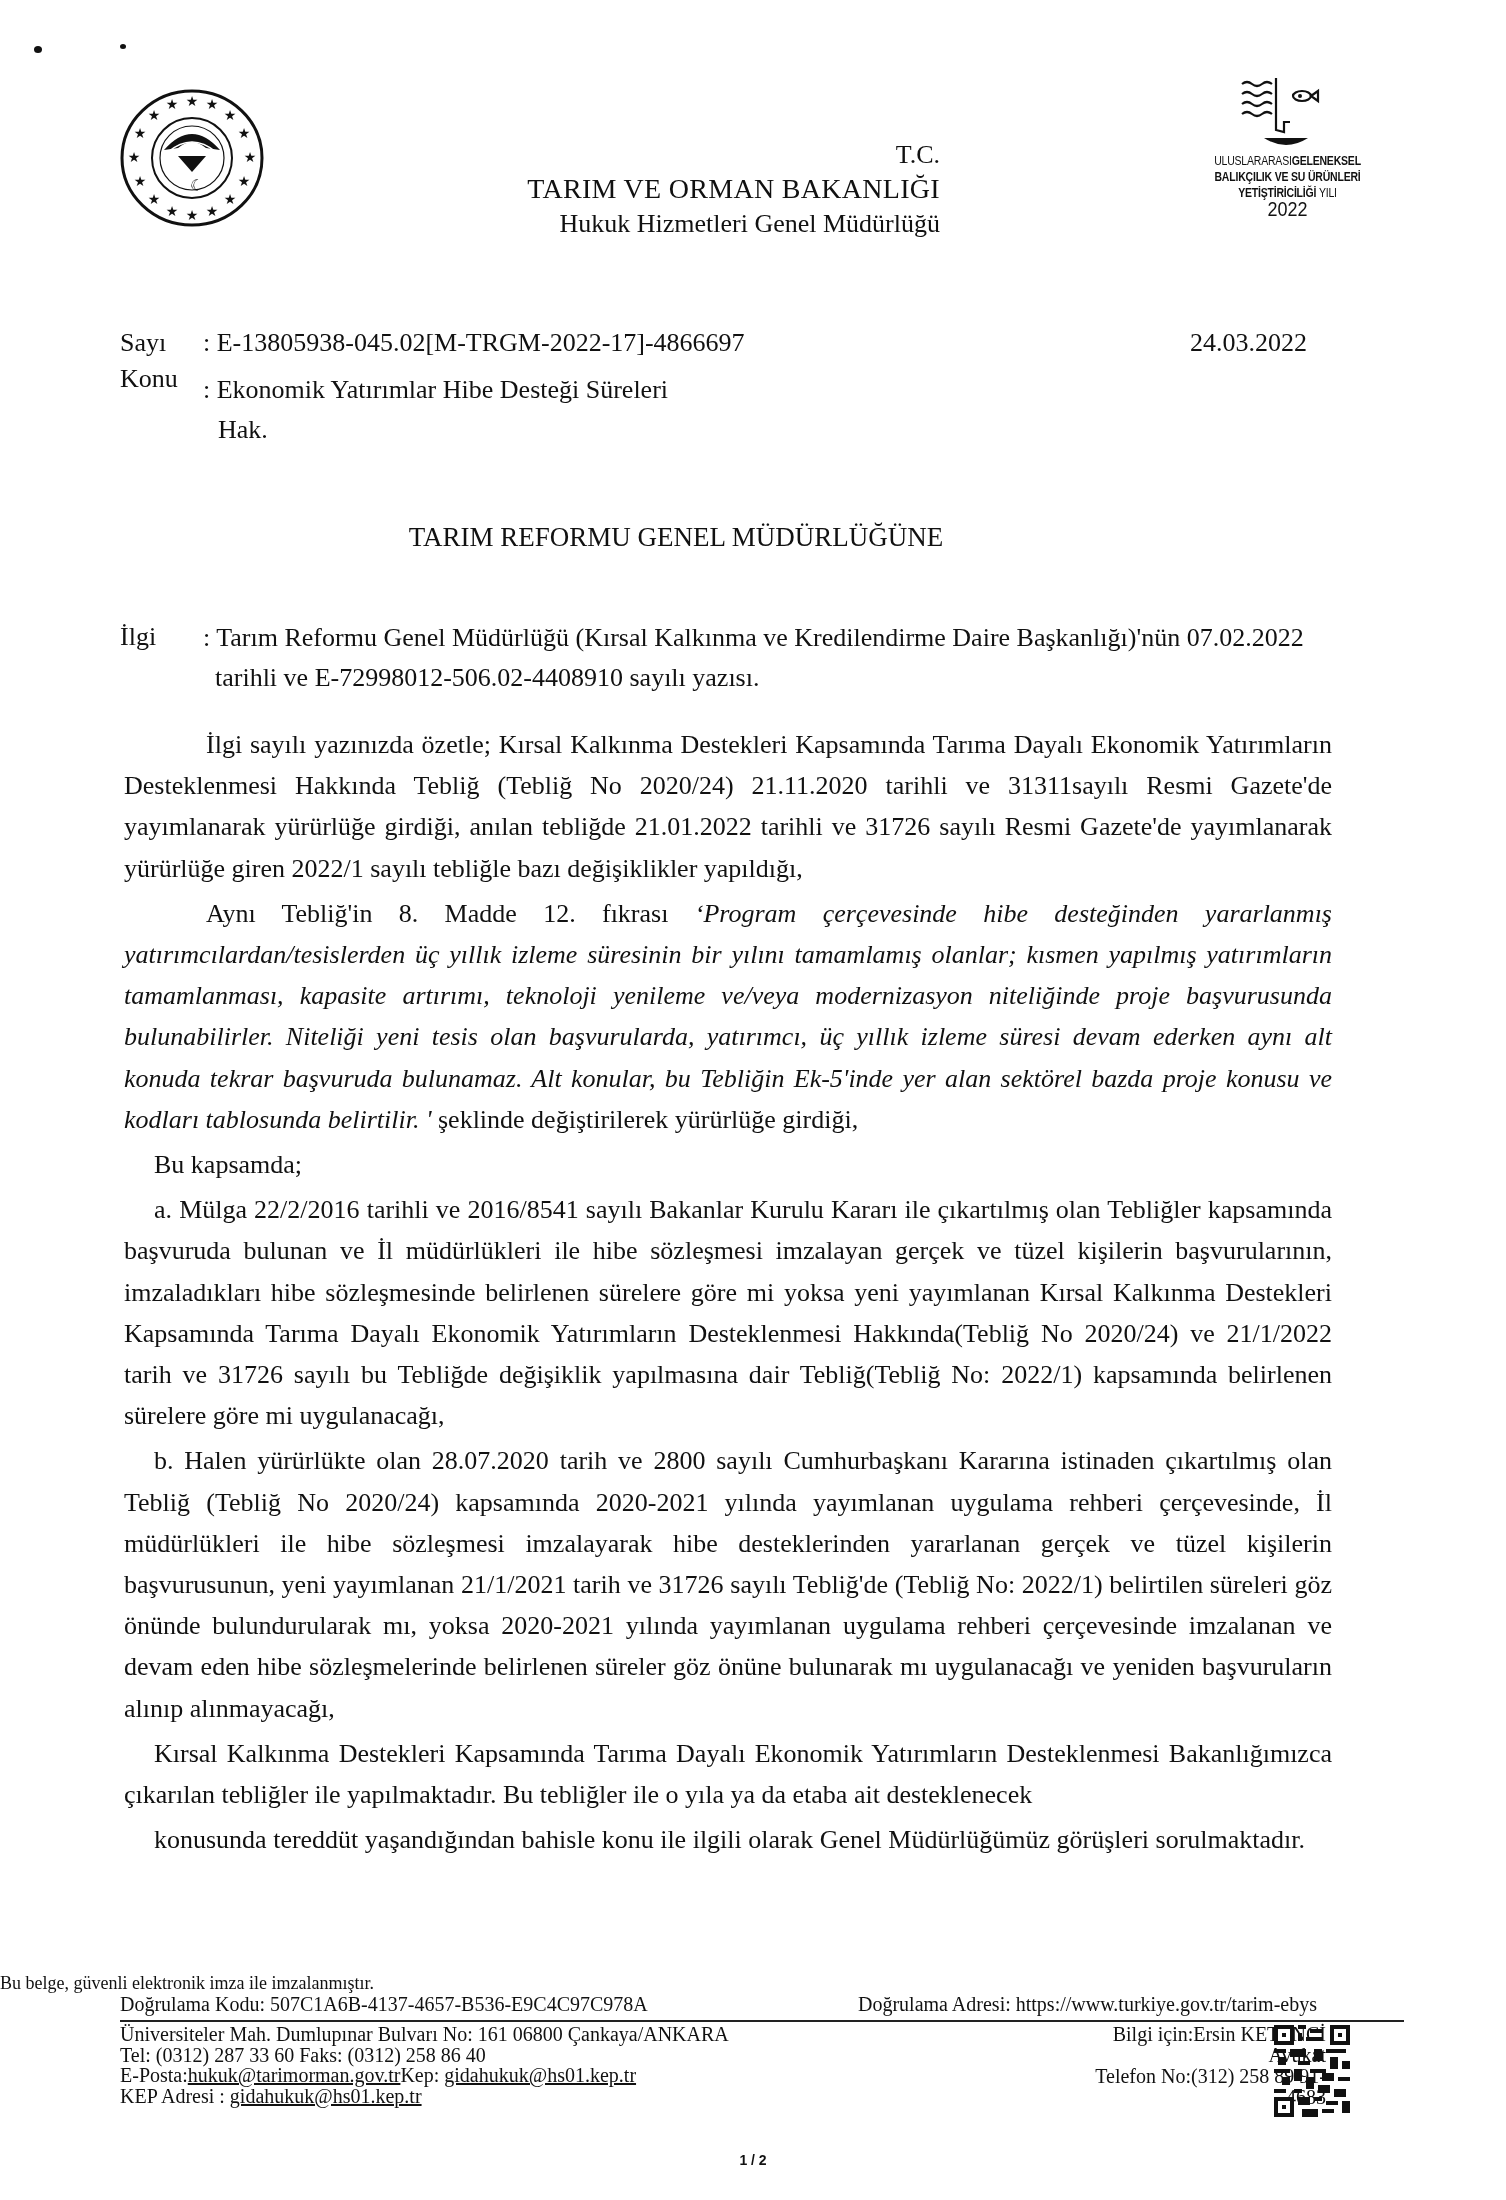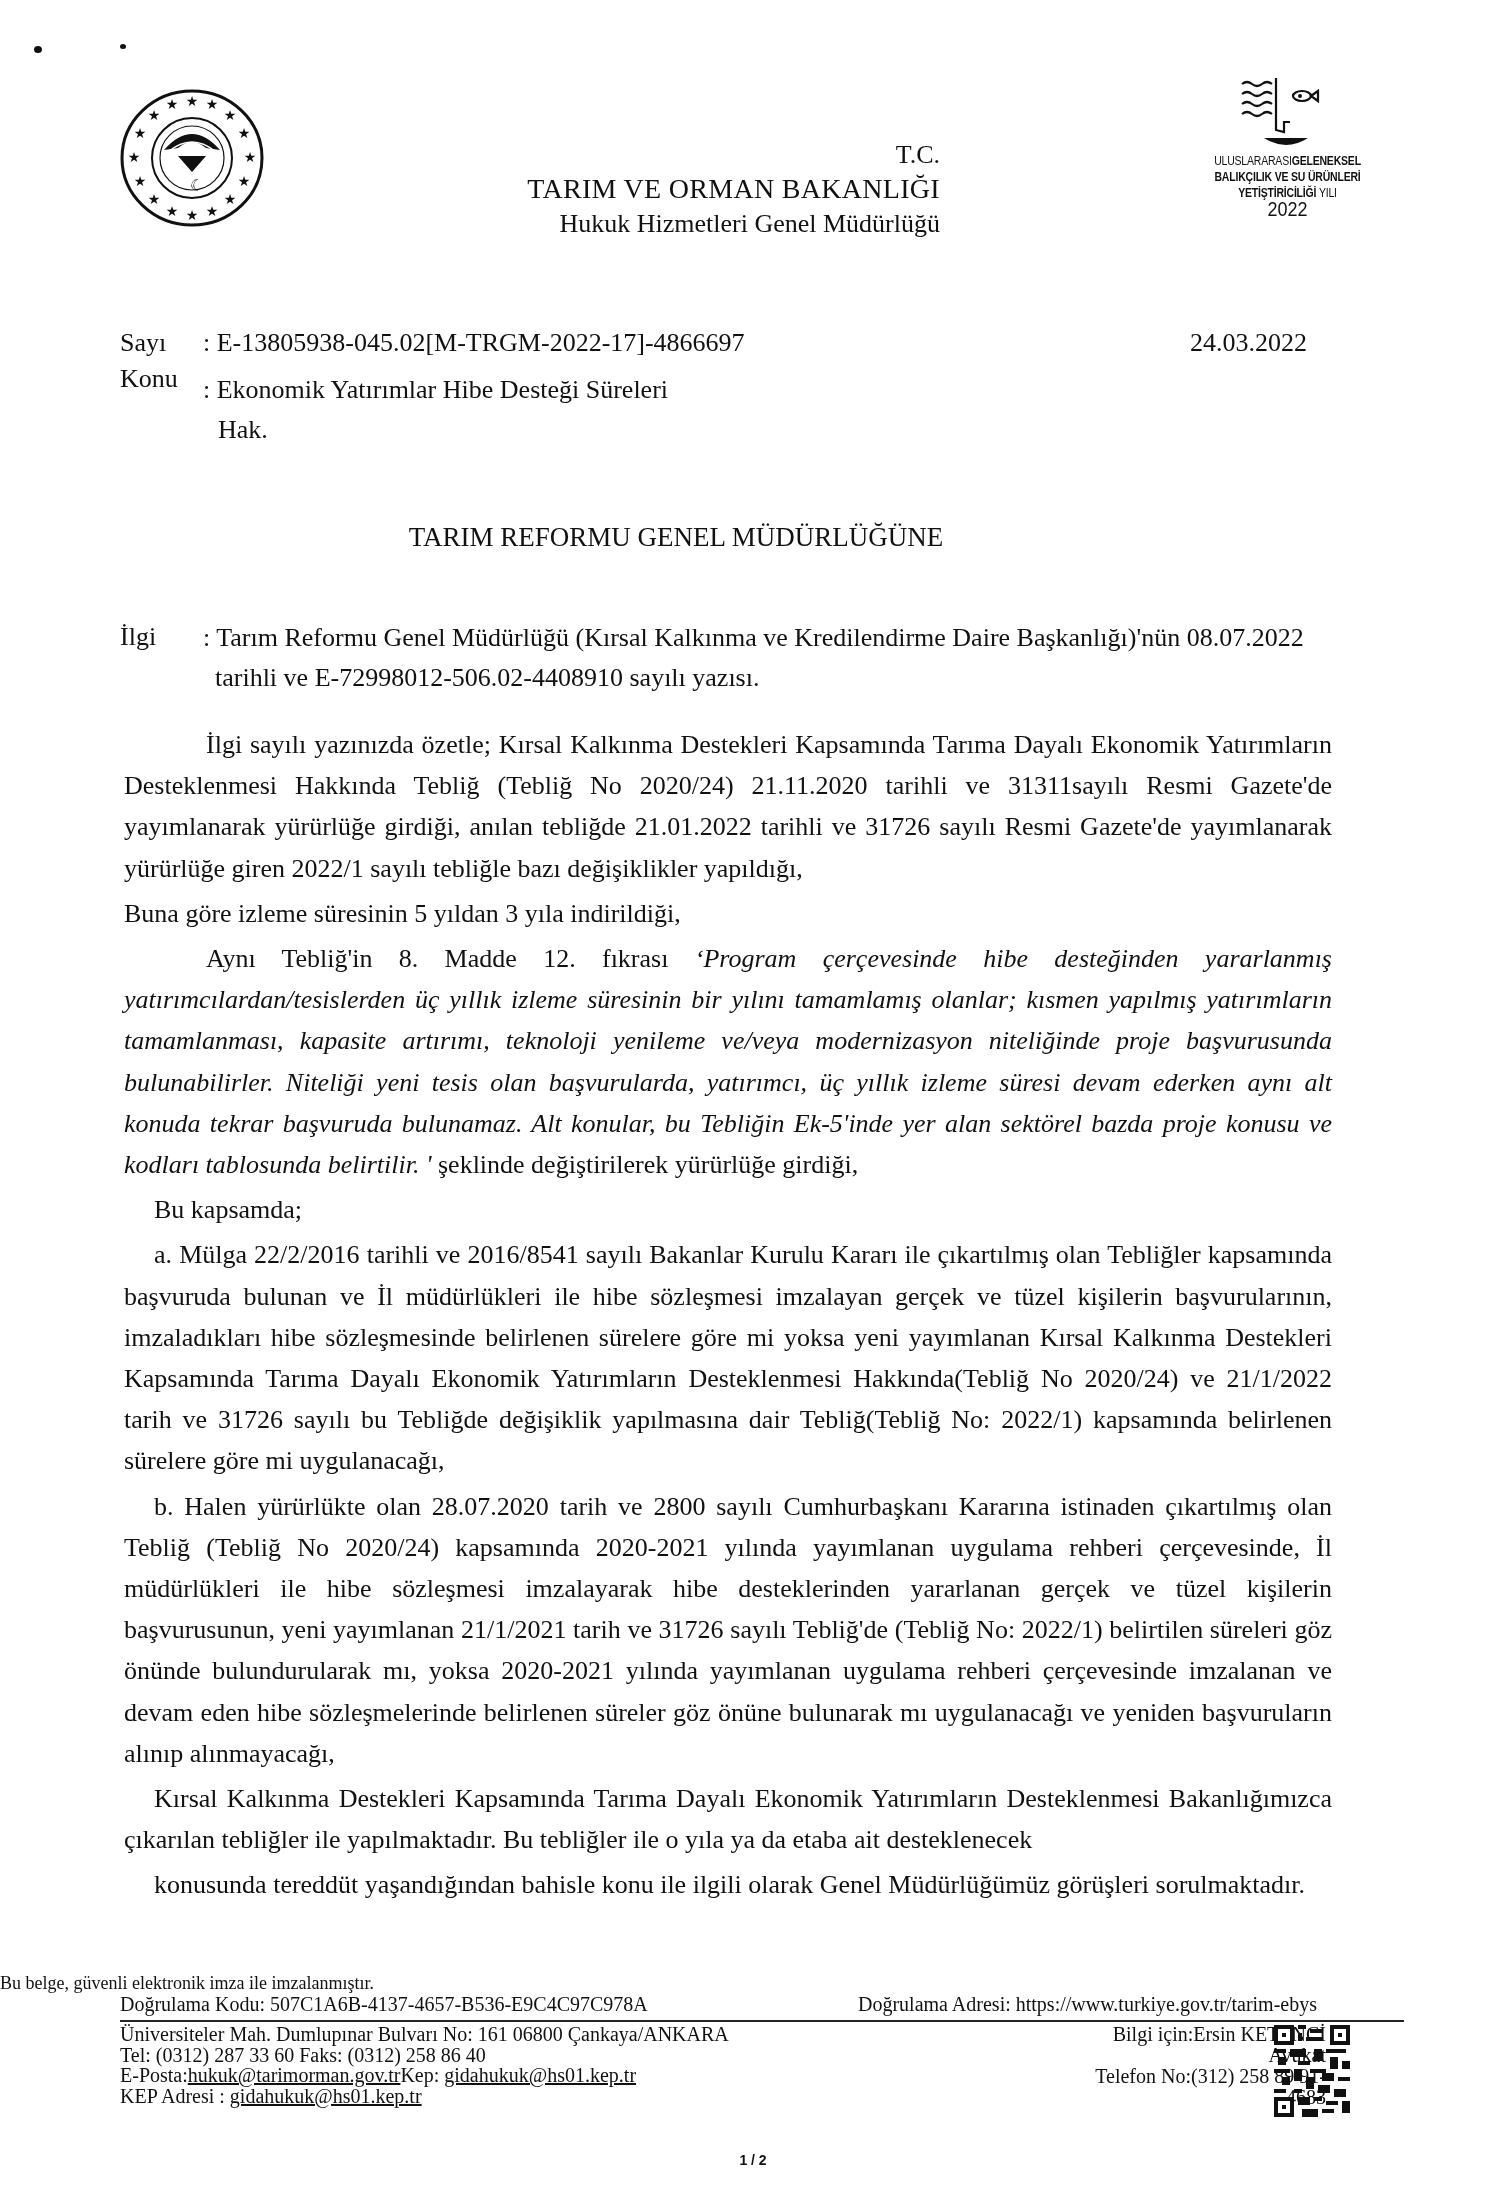--- a/index.html
+++ b/index.html
@@ -117,25 +117,24 @@
   <span class="val" style="top:328px;">: E-13805938-045.02[M-TRGM-2022-17]-4866697</span>
   <span class="lbl" style="top:364px;">Konu</span>
   <span class="val" style="top:375px;">: Ekonomik Yatırımlar Hibe Desteği Süreleri</span>
   <span class="val" style="top:415px;left:218px;">Hak.</span>
 </div>
 <div class="date">24.03.2022</div>
 
 <div class="recipient">TARIM REFORMU GENEL MÜDÜRLÜĞÜNE</div>
 
 <div class="ilgi-lbl">İlgi</div>
-<div class="ilgi-val">: Tarım Reformu Genel Müdürlüğü (Kırsal Kalkınma ve Kredilendirme Daire Başkanlığı)'nün 08.07.2022 tarihli ve E-72998012-506.02-4408910 sayılı yazısı.</div>
+<div class="ilgi-val">: Tarım Reformu Genel Müdürlüğü (Kırsal Kalkınma ve Kredilendirme Daire Başkanlığı)'nün 07.02.2022 tarihli ve E-72998012-506.02-4408910 sayılı yazısı.</div>
 
 <div class="body">
   <p class="indent">İlgi sayılı yazınızda özetle; Kırsal Kalkınma Destekleri Kapsamında Tarıma Dayalı Ekonomik Yatırımların Desteklenmesi Hakkında Tebliğ (Tebliğ No 2020/24) 21.11.2020 tarihli ve 31311sayılı Resmi Gazete'de yayımlanarak yürürlüğe girdiği, anılan tebliğde 21.01.2022 tarihli ve 31726 sayılı Resmi Gazete'de yayımlanarak yürürlüğe giren 2022/1 sayılı tebliğle bazı değişiklikler yapıldığı,</p>
-  <p>Buna göre izleme süresinin 5 yıldan 3 yıla indirildiği,</p>
   <p class="indent"><span>Aynı Tebliğ'in 8. Madde 12. fıkrası </span><span class="it">‘Program çerçevesinde hibe desteğinden yararlanmış yatırımcılardan/tesislerden üç yıllık izleme süresinin bir yılını tamamlamış olanlar; kısmen yapılmış yatırımların tamamlanması, kapasite artırımı, teknoloji yenileme ve/veya modernizasyon niteliğinde proje başvurusunda bulunabilirler. Niteliği yeni tesis olan başvurularda, yatırımcı, üç yıllık izleme süresi devam ederken aynı alt konuda tekrar başvuruda bulunamaz. Alt konular, bu Tebliğin Ek-5'inde yer alan sektörel bazda proje konusu ve kodları tablosunda belirtilir. '</span><span> şeklinde değiştirilerek yürürlüğe girdiği,</span></p>
   <p class="indent" style="text-indent:30px;">Bu kapsamda;</p>
   <p class="indent" style="text-indent:30px;">a. Mülga 22/2/2016 tarihli ve 2016/8541 sayılı Bakanlar Kurulu Kararı ile çıkartılmış olan Tebliğler kapsamında başvuruda bulunan ve İl müdürlükleri ile hibe sözleşmesi imzalayan gerçek ve tüzel kişilerin başvurularının, imzaladıkları hibe sözleşmesinde belirlenen sürelere göre mi yoksa yeni yayımlanan Kırsal Kalkınma Destekleri Kapsamında Tarıma Dayalı Ekonomik Yatırımların Desteklenmesi Hakkında(Tebliğ No 2020/24) ve 21/1/2022 tarih ve 31726 sayılı bu Tebliğde değişiklik yapılmasına dair Tebliğ(Tebliğ No: 2022/1) kapsamında belirlenen sürelere göre mi uygulanacağı,</p>
   <p class="indent" style="text-indent:30px;">b. Halen yürürlükte olan 28.07.2020 tarih ve 2800 sayılı Cumhurbaşkanı Kararına istinaden çıkartılmış olan Tebliğ (Tebliğ No 2020/24) kapsamında 2020-2021 yılında yayımlanan uygulama rehberi çerçevesinde, İl müdürlükleri ile hibe sözleşmesi imzalayarak hibe desteklerinden yararlanan gerçek ve tüzel kişilerin başvurusunun, yeni yayımlanan 21/1/2021 tarih ve 31726 sayılı Tebliğ'de (Tebliğ No: 2022/1) belirtilen süreleri göz önünde bulundurularak mı, yoksa 2020-2021 yılında yayımlanan uygulama rehberi çerçevesinde imzalanan ve devam eden hibe sözleşmelerinde belirlenen süreler göz önüne bulunarak mı uygulanacağı ve yeniden başvuruların alınıp alınmayacağı,</p>
   <p class="indent" style="text-indent:30px;">Kırsal Kalkınma Destekleri Kapsamında Tarıma Dayalı Ekonomik Yatırımların Desteklenmesi Bakanlığımızca çıkarılan tebliğler ile yapılmaktadır. Bu tebliğler ile o yıla ya da etaba ait desteklenecek</p>
   <p class="indent" style="text-indent:30px;">konusunda tereddüt yaşandığından bahisle konu ile ilgili olarak Genel Müdürlüğümüz görüşleri sorulmaktadır.</p>
 </div>
 
 <div class="sig-line">Bu belge, güvenli elektronik imza ile imzalanmıştır.</div>
 <div class="vcode">Doğrulama Kodu: 507C1A6B-4137-4657-B536-E9C4C97C978A</div>

